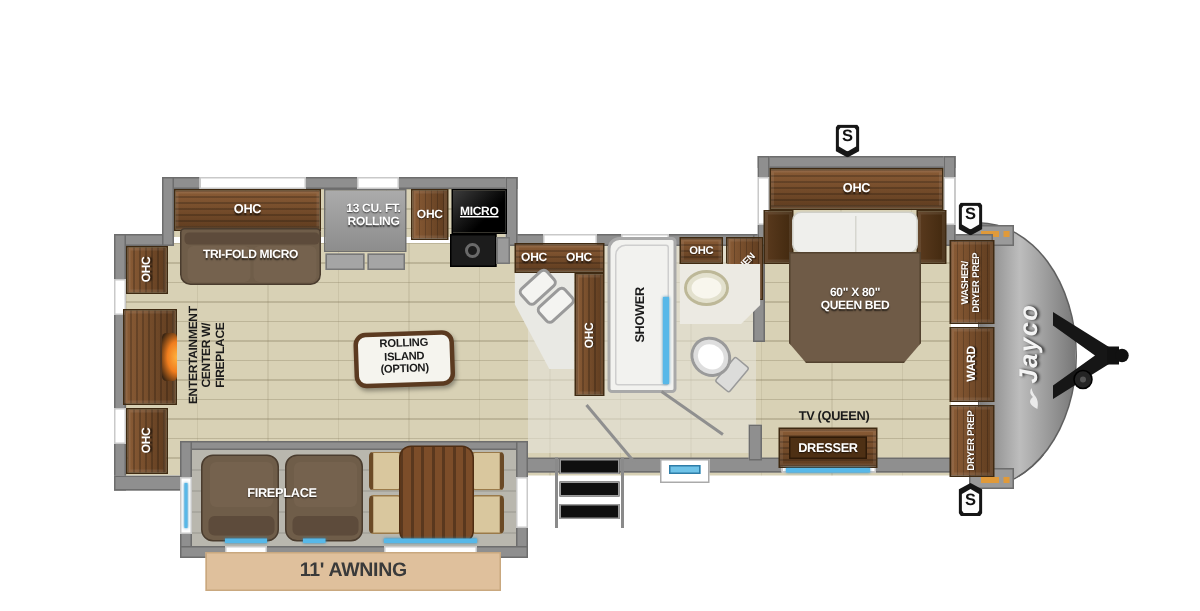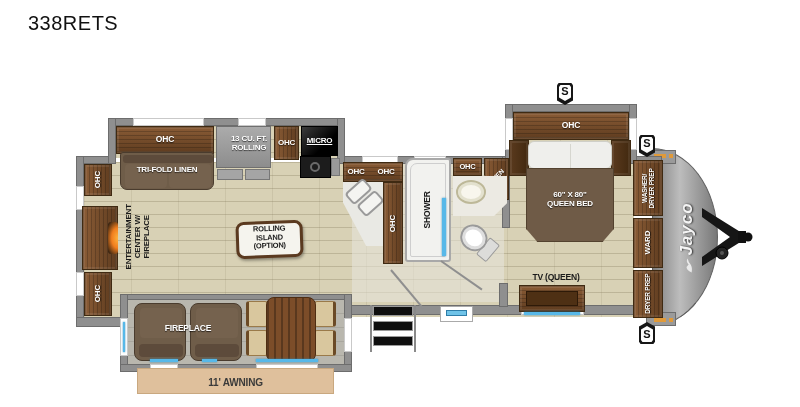--- a/index.html
+++ b/index.html
@@ -47,21 +47,20 @@
   .awning{position:absolute;background:#dfc09c;border:1px solid #c9a87f;
           display:flex;align-items:flex-end;justify-content:center;}
   .led{position:absolute;background:#57b8e8;box-shadow:0 0 2px #2e88b8;}
   .doorline{position:absolute;height:2px;background:#8f8f8f;transform-origin:left center;}
 </style>
 </head>
 <body>
 
 <div id="canvas">
 
-  <div class="abs dlbl" style="left:28px;top:12px;font-size:20px;font-weight:500;letter-spacing:.5px;color:#111;">338RETS</div>
 
   <div class="floor" style="left:84px;top:162px;width:550px;height:155px;"></div>
   <div class="abs" style="left:352px;top:164px;width:152px;height:138px;background:rgba(232,230,221,.55);"></div>
   <div class="floor" style="left:116px;top:126px;width:221px;height:32px;"></div>
   <div class="floor" style="left:513px;top:112px;width:116px;height:46px;"></div>
   <div class="floor2" style="left:126px;top:299px;width:220px;height:67px;"></div>
 
   <div class="abs" style="left:652px;top:148px;width:66px;height:178px;border:1px solid #5f5f5f;
               border-radius:0 100% 100% 0 / 0 50% 50% 0;
               background:linear-gradient(90deg,#7e7e7e,#bdbdbd 42%,#8a8a8a 85%,#777);"></div>
@@ -146,21 +145,21 @@
   <div class="woodh" style="left:116px;top:126px;width:98px;height:28px;"></div>
   <div class="abs lbl cent" style="left:116px;top:126px;width:98px;height:28px;font-size:8.5px;">
       <span>OHC</span>
     </div>
   <div class="abs sofa" style="left:120px;top:152px;width:94px;height:38px;border-radius:3px 3px 7px 7px;">
     <div class="abs" style="left:2px;top:2px;width:90px;height:8px;background:#5d4b3b;border-radius:3px;"></div>
     <div class="abs cushion" style="left:4px;top:11px;width:42px;height:24px;"></div>
     <div class="abs cushion" style="left:48px;top:11px;width:42px;height:24px;"></div>
   </div>
   <div class="abs lbl cent" style="left:120px;top:158px;width:94px;height:24px;font-size:8px;">
-      <span>TRI-FOLD LINEN</span>
+      <span>TRI-FOLD MICRO</span>
     </div>
 
   <div class="abs" style="left:216px;top:126px;width:55px;height:42px;background:linear-gradient(180deg,#ababab,#8d8d8d);border:1px solid #6f6f6f;"></div>
   <div class="abs lbl" style="left:216px;top:134px;width:66px;font-size:8px;">
     <div>13 CU. FT.</div>
       <div>ROLLING</div>
   </div>
   <div class="abs" style="left:217px;top:169px;width:26px;height:11px;background:#a5a5a5;border:1px solid #777;"></div>
   <div class="abs" style="left:245px;top:169px;width:25px;height:11px;background:#a5a5a5;border:1px solid #777;"></div>
 
@@ -240,20 +239,23 @@
   <div class="abs" style="left:526px;top:168px;width:88px;height:74px;background:#6f5b47;border:1px solid #53422f;
               clip-path:polygon(0 0,100% 0,100% 82%,87% 100%,13% 100%,0 82%);"></div>
   <div class="abs lbl" style="left:526px;top:190px;width:88px;font-size:8px;">
     <div>60" X 80"</div>
     <div>QUEEN BED</div>
   </div>
   <div class="abs dlbl" style="left:519px;top:273px;width:74px;font-size:8.5px;"><span>TV (QUEEN)</span></div>
   <div class="woodh" style="left:519px;top:285px;width:66px;height:27px;">
     <div class="abs" style="left:6px;top:5px;right:6px;bottom:5px;background:#4e3014;border:1px solid #2e1a08;"></div>
   </div>
+  <div class="abs lbl cent" style="left:519px;top:285px;width:66px;height:27px;font-size:8.5px;">
+      <span>DRESSER</span>
+    </div>
   <div class="led" style="left:524px;top:312px;width:56px;height:3px;"></div>
 
   <div class="woodv" style="left:633px;top:160px;width:30px;height:56px;"></div>
   <div class="vwrap" style="left:633px;top:160px;width:30px;height:56px;">
     <div class="vtext lbl" style="font-size:6.5px;white-space:normal;width:54px;">
       <div>WASHER/</div>
       <div>DRYER PREP</div>
     </div>
   </div>
   <div class="woodv" style="left:633px;top:218px;width:30px;height:50px;"></div>
@@ -290,21 +292,21 @@
   <div class="abs" style="left:370px;top:305px;width:46px;height:47px;border-left:2px solid #8a8a8a;border-right:2px solid #8a8a8a;">
     <div class="abs" style="left:1px;top:1px;width:40px;height:10px;background:#0f0f0f;border:1px solid #9a9a9a;"></div>
     <div class="abs" style="left:1px;top:16px;width:40px;height:10px;background:#0f0f0f;border:1px solid #9a9a9a;"></div>
     <div class="abs" style="left:1px;top:31px;width:40px;height:10px;background:#0f0f0f;border:1px solid #9a9a9a;"></div>
   </div>
   <div class="abs" style="left:440px;top:306px;width:33px;height:16px;background:#fff;border:1px solid #aaa;">
     <div class="abs" style="left:5px;top:3px;width:21px;height:6px;background:#6fc3e8;border:1px solid #2e7da8;"></div>
   </div>
 
   <div class="awning" style="left:137px;top:368px;width:195px;height:24px;">
-    <span class="dlbl" style="font-size:10px;color:#3a3a3a;padding-bottom:5px;">11' AWNING</span>
+    <span class="dlbl" style="font-size:13px;color:#3a3a3a;padding-bottom:5px;">11' AWNING</span>
   </div>
 
   <div class="spk" style="left:557px;top:83px;">
     <div class="spk-b"></div>
       <div class="spk-w"></div>
       <div class="spk-s">S</div>
   </div>
   <div class="spk" style="left:639px;top:135px;">
     <div class="spk-b"></div>
       <div class="spk-w"></div>

